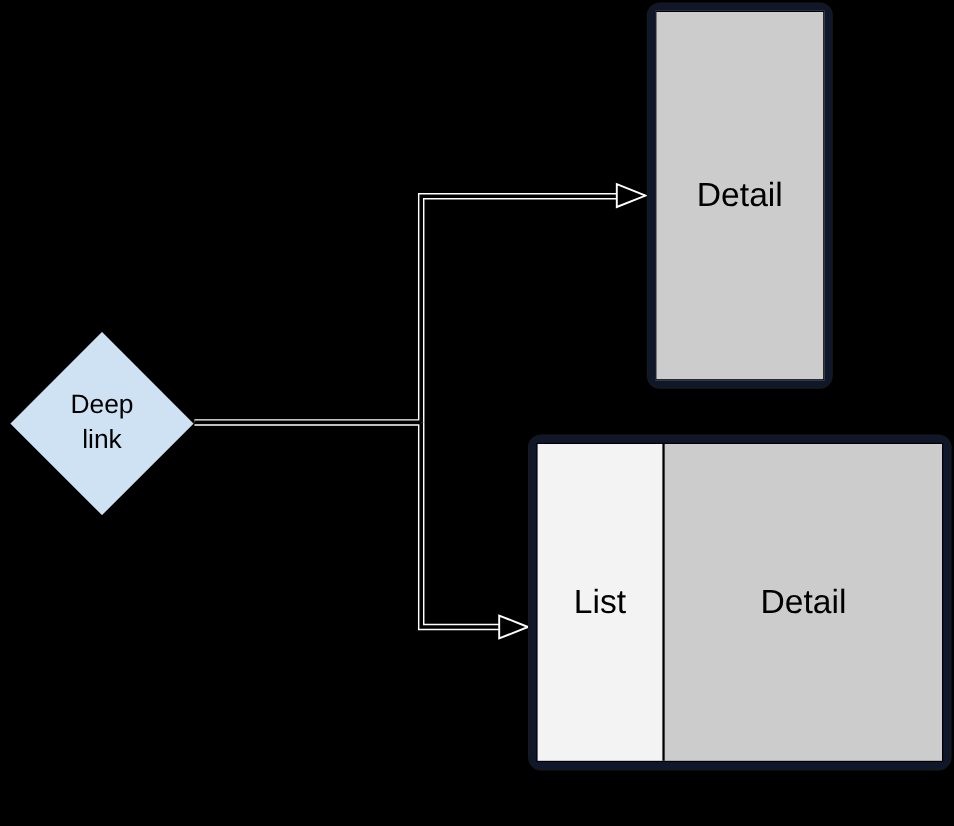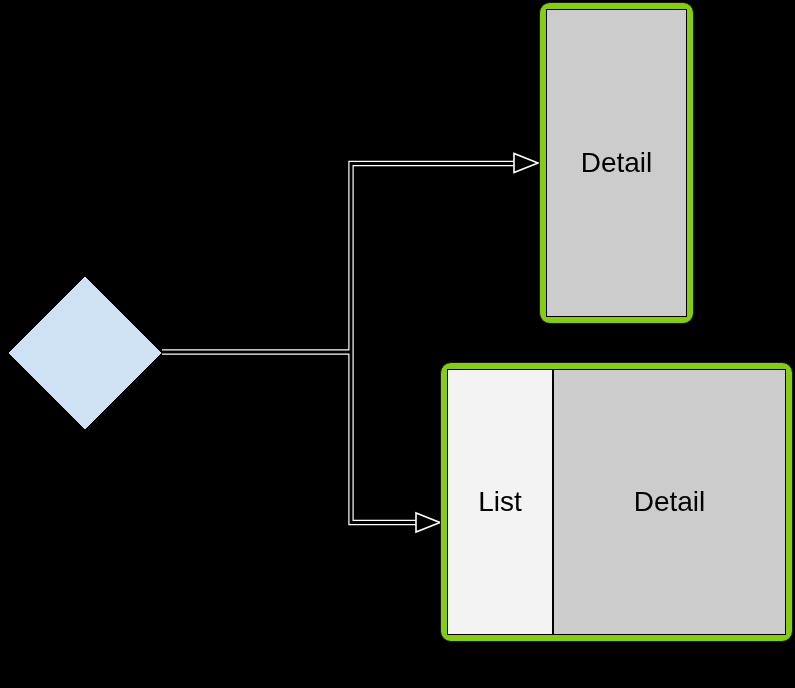--- a/index.html
+++ b/index.html
@@ -32,21 +32,21 @@
     top: 322px;
     width: 120px;
     text-align: center;
     font-size: 22px;
     line-height: 29px;
     white-space: pre-line;
   }
   .device-frame {
     position: absolute;
     z-index: 2;
-    background: #84cc16;
+    background: #0f172a;
     border: 1.5px solid #1a1a1a;
     border-radius: 11px;
     box-sizing: border-box;
     padding: 6px;
   }
   #phone-frame {
     left: 539px;
     top: 2px;
     width: 155px;
     height: 322px;
@@ -104,20 +104,22 @@
       <path d="M351 352 V163.5 H515"></path>
       <path d="M351 352 V522.5 H418"></path>
     </g>
 
     <polygon points="538,163 514,153.5 514,172.5" fill="#000000" stroke="#ffffff" stroke-width="1.6" stroke-linejoin="miter"></polygon>
     <polygon points="440,522.5 416,513 416,532" fill="#000000" stroke="#ffffff" stroke-width="1.6" stroke-linejoin="miter"></polygon>
 
     <polygon points="8,353 85,276 162,353 85,430" fill="#cfe2f3" stroke="#000000" stroke-width="1"></polygon>
   </svg>
 
+  <div id="deep-link-label" class="node-label">Deep
+link</div>
 
   <div id="phone-frame" class="device-frame">
     <div id="phone-screen" class="screen">
       <span>Detail</span>
     </div>
   </div>
 
   <div id="tablet-frame" class="device-frame">
     <div class="screen">
       <div id="list-pane" class="pane">

